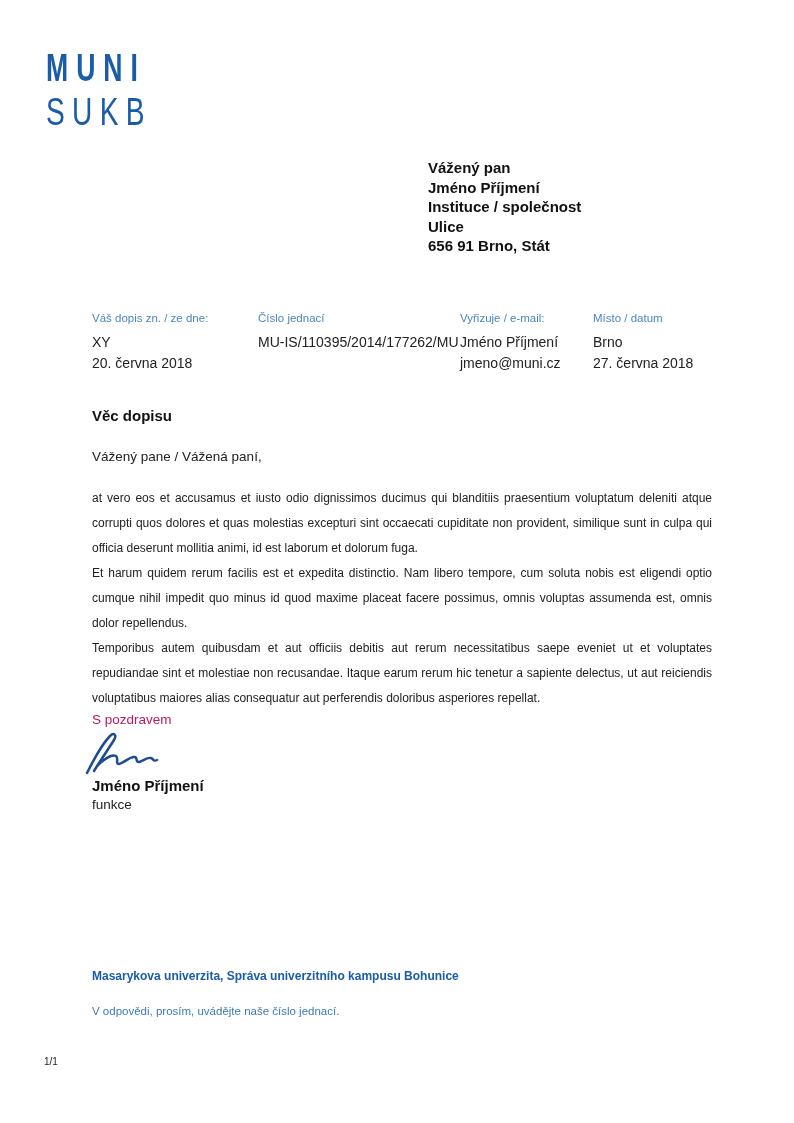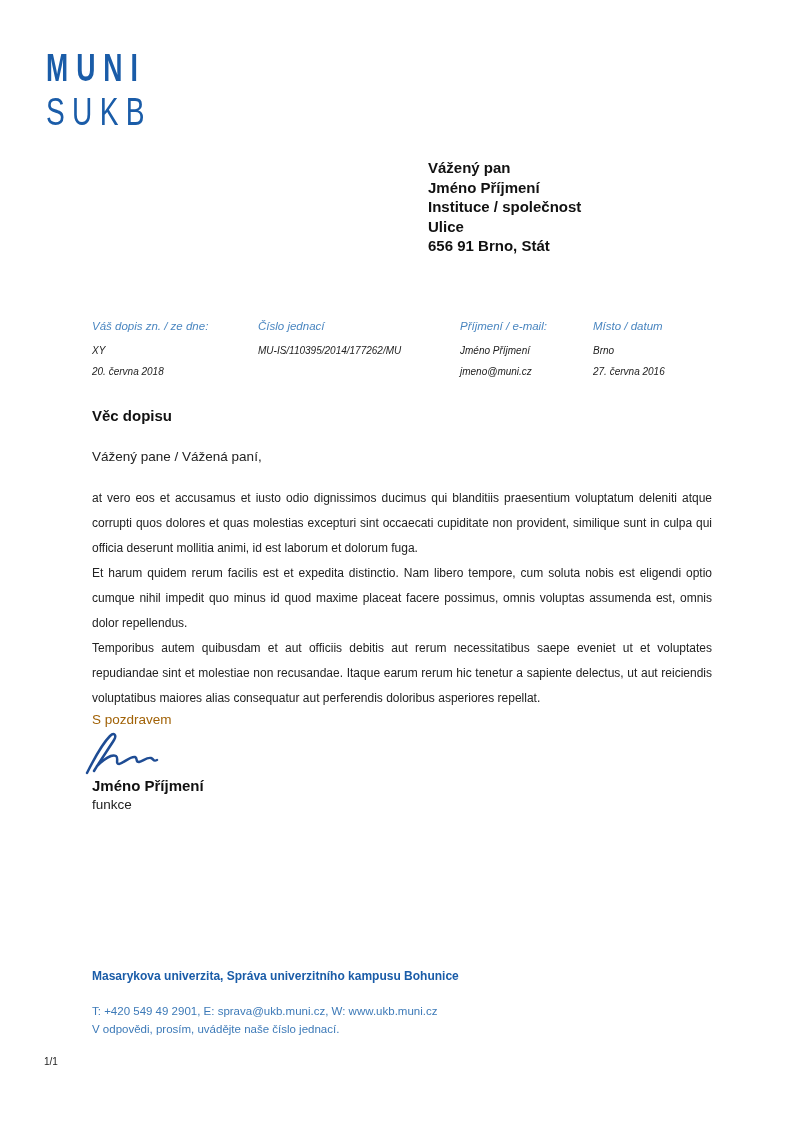--- a/index.html
+++ b/index.html
@@ -22,35 +22,35 @@
     transform:scaleX(0.74);transform-origin:left top;
     line-height:40px;margin-top:4px;white-space:nowrap;
   }
   
   .recipient{
     position:absolute;left:428px;top:158px;
     font-size:15px;font-weight:700;color:#111;line-height:19.5px;
   }
   
   .ref-grid{position:absolute;left:92px;top:311px;width:660px;}
-  .ref-col{position:absolute;top:8px;font-style:italic;}
+  .ref-col{position:absolute;top:0;}
   .ref-col-0{left:0;}
   .ref-col-1{left:166px;}
   .ref-col-2{left:368px;}
   .ref-col-3{left:501px;}
   .ref-label{font-size:11.5px;color:#4A86C0;line-height:14px;margin-bottom:7px;}
-  .ref-val{font-size:10px;color:#222;line-height:21px;}
+  .ref-val{font-size:14px;color:#222;line-height:21px;}
   
   .subject{position:absolute;left:92px;top:407px;font-size:15px;font-weight:700;color:#111;}
   .salutation{position:absolute;left:92px;top:449px;font-size:13.5px;color:#222;}
   .para{position:absolute;left:92px;width:620px;font-size:12px;line-height:25px;color:#222;text-align:justify;}
   .para-1{top:486px;}
   .para-2{top:561px;}
   .para-3{top:636px;}
-  .closing{position:absolute;left:92px;top:712px;font-size:13.5px;color:#a16207;}
+  .closing{position:absolute;left:92px;top:712px;font-size:13.5px;color:#be185d;}
   .signature{position:absolute;left:84px;top:731px;}
   .signer-name{position:absolute;left:92px;top:777px;font-size:15px;font-weight:700;color:#111;}
   .signer-role{position:absolute;left:92px;top:797px;font-size:13.5px;color:#222;}
   
   .footer-org{position:absolute;left:92px;top:969px;font-size:12px;font-weight:700;color:#1A5CA8;}
   .footer-lines{position:absolute;left:92px;top:1002px;font-size:11.5px;color:#3D7AB8;line-height:18px;}
   .page-num{position:absolute;left:44px;top:1056px;font-size:10px;color:#222;}
 </style>
 </head>
 <body>
@@ -74,28 +74,28 @@
     <div class="ref-col ref-col-0">
       <div class="ref-label">Váš dopis zn. / ze dne:</div>
       <div class="ref-val">XY</div>
       <div class="ref-val">20. června 2018</div>
     </div>
     <div class="ref-col ref-col-1">
       <div class="ref-label">Číslo jednací</div>
       <div class="ref-val">MU-IS/110395/2014/177262/MU</div>
     </div>
     <div class="ref-col ref-col-2">
-      <div class="ref-label">Příjmení / e-mail:</div>
+      <div class="ref-label">Vyřizuje / e-mail:</div>
       <div class="ref-val">Jméno Příjmení</div>
       <div class="ref-val">jmeno@muni.cz</div>
     </div>
     <div class="ref-col ref-col-3">
       <div class="ref-label">Místo / datum</div>
       <div class="ref-val">Brno</div>
-      <div class="ref-val">27. června 2016</div>
+      <div class="ref-val">27. června 2018</div>
     </div>
   </div>
 
   <div class="subject">Věc dopisu</div>
   <div class="salutation">Vážený pane / Vážená paní,</div>
   <div class="para para-1">at vero eos et accusamus et iusto odio dignissimos ducimus qui blanditiis praesentium voluptatum deleniti atque corrupti quos dolores et quas molestias excepturi sint occaecati cupiditate non provident, similique sunt in culpa qui officia deserunt mollitia animi, id est laborum et dolorum fuga.</div>
   <div class="para para-2">Et harum quidem rerum facilis est et expedita distinctio. Nam libero tempore, cum soluta nobis est eligendi optio cumque nihil impedit quo minus id quod maxime placeat facere possimus, omnis voluptas assumenda est, omnis dolor repellendus.</div>
   <div class="para para-3">Temporibus autem quibusdam et aut officiis debitis aut rerum necessitatibus saepe eveniet ut et voluptates repudiandae sint et molestiae non recusandae. Itaque earum rerum hic tenetur a sapiente delectus, ut aut reiciendis voluptatibus maiores alias consequatur aut perferendis doloribus asperiores repellat.</div>
   <div class="closing">S pozdravem</div>
 
@@ -103,18 +103,17 @@
     <svg width="82" height="44" viewBox="0 0 82 44">
       <path d="M3 42 C10 28 19 12 26 5 C30 1 33 4 30 9 C25 17 16 30 10 40 M13 35 C20 28 28 23 32 25 C35 27 31 33 35 33 C40 32 46 25 51 26 C54 27 51 31 55 31 C59 30 63 26 67 27 C70 28 69 31 73 29" fill="none" stroke="#1E4C94" stroke-width="2.5" stroke-linecap="round" stroke-linejoin="round"></path>
     </svg>
   </div>
 
   <div class="signer-name">Jméno Příjmení</div>
   <div class="signer-role">funkce</div>
 
   <div class="footer-org">Masarykova univerzita, Správa univerzitního kampusu Bohunice</div>
   <div class="footer-lines">
-    <div>T: +420 549 49 2901, E: sprava@ukb.muni.cz, W: www.ukb.muni.cz</div>
     <div>V odpovědi, prosím, uvádějte naše číslo jednací.</div>
   </div>
   <div class="page-num">1/1</div>
 
 </div>
 
 </body></html>

